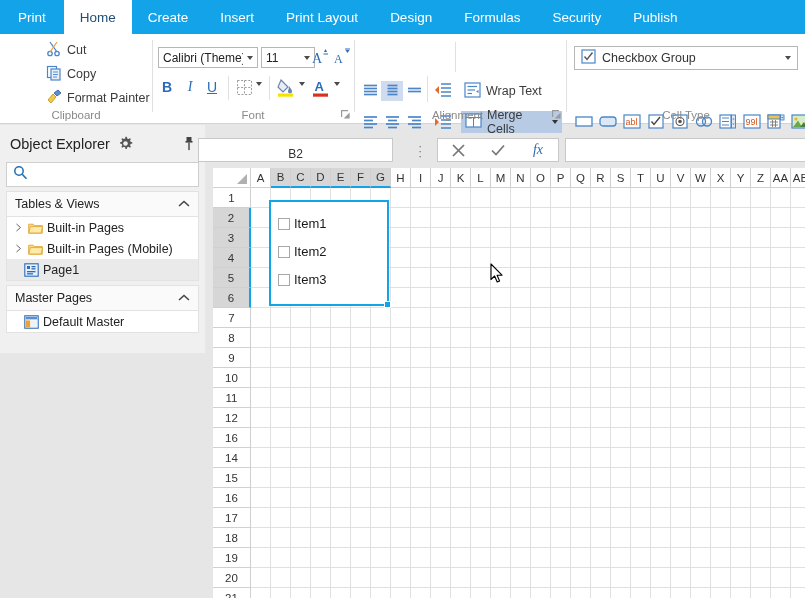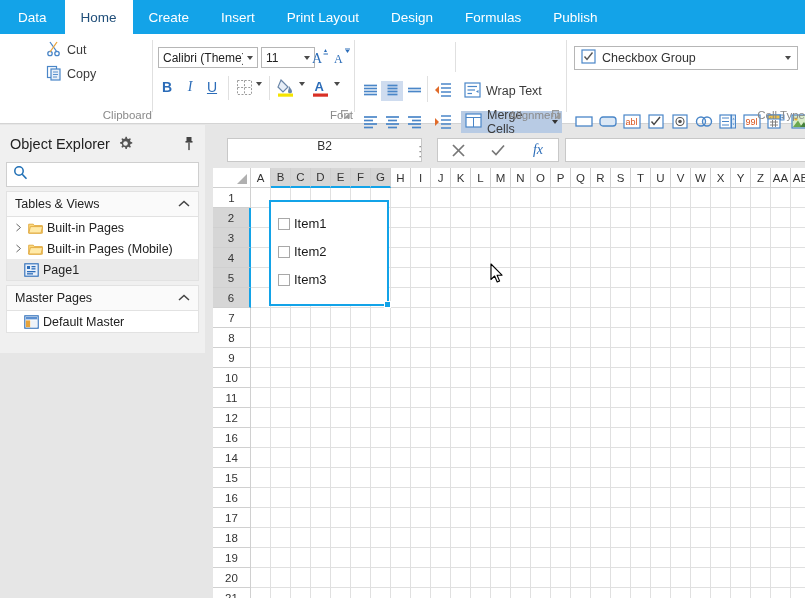--- a/index.html
+++ b/index.html
@@ -30,21 +30,21 @@
   
   .ribbon {
     position: absolute; top: 34px; left: 0; width: 805px; height: 90px;
     background: #ffffff; border-bottom: 1px solid #d4d4d4;
   }
   .ribbon-sep {
     position: absolute; top: 6px; width: 1px; height: 72px; background: #e0e0e0;
   }
   .grouplabel {
     position: absolute; bottom: 2px; font-size: 11.5px; color: #8a8a8a;
-    text-align: right; cursor: default;
+    text-align: center; cursor: default;
   }
   .dialoglauncher {
     position: absolute; bottom: 3px; width: 11px; height: 11px; cursor: pointer;
   }
   .dialoglauncher svg { display:block; }
 
   
   .clip-paste {
     position: absolute; left: 6px; top: 4px; width: 42px; height: 84px;
     display: flex; flex-direction: column; align-items: center;
@@ -127,23 +127,23 @@
   .oe-row {
     height: 21px; display:flex; align-items:center; font-size:12.5px; color:#222;
     padding-left: 6px; gap:4px; cursor:pointer;
   }
   .oe-row.selected { background:#eaeaea; }
   .oe-row .expander { width:10px; display:flex; align-items:center; justify-content:center; }
   .oe-row .ico { width:16px; height:14px; display:flex; align-items:center; justify-content:center; }
 
   
   .namebox {
-    position:absolute; left:227px; top:138px; width:195px; height:24px;
+    position:absolute; left:198px; top:138px; width:195px; height:24px;
     background:#fff; border:1px solid #c8c8c8;
-    display:flex;align-items:flex-start;justify-content:center;
+    display:flex;align-items:flex-end;justify-content:center;
     font-size:12px;color:#333; cursor:text;
   }
   .fb-dots { position:absolute; left:418px; top:143px; font-size:13px; color:#777; letter-spacing:0; cursor:pointer; line-height:8px;}
   .fb-btns {
     position:absolute; left:437px; top:138px; width:122px; height:24px;
     background:#fff; border:1px solid #c8c8c8; display:flex; align-items:center;
     justify-content:space-around;
   }
   .fb-btn { cursor:pointer; display:flex; align-items:center; justify-content:center; width:30px; height:22px;}
   .fb-input {
@@ -195,39 +195,42 @@
   }
   .cursor { position:absolute; z-index:30; pointer-events:none; }
 </style>
 </head>
 <body>
 
 <div id="app">
 
   <div class="tabbar">
     <div class="tab file">
-        <span>Data</span>
+        <span>Print</span>
       </div>
     <div class="tab active">
         <span>Home</span>
       </div>
     <div class="tab">
         <span>Create</span>
       </div>
     <div class="tab">
         <span>Insert</span>
       </div>
     <div class="tab">
         <span>Print Layout</span>
       </div>
     <div class="tab">
         <span>Design</span>
       </div>
     <div class="tab">
         <span>Formulas</span>
+      </div>
+    <div class="tab">
+        <span>Security</span>
       </div>
     <div class="tab">
         <span>Publish</span>
       </div>
   </div>
 
   <div class="ribbon">
 
 
     <div class="clipitem" style="left:46px; top:6px;">
@@ -250,20 +253,29 @@
           <g stroke="#4a86c8" stroke-width="0.9">
               <line x1="7" y1="7" x2="12" y2="7"></line>
               <line x1="7" y1="9.5" x2="12" y2="9.5"></line>
               <line x1="7" y1="12" x2="11" y2="12"></line>
             </g>
         </svg>
       </span>
       <span>Copy</span>
     </div>
 
+    <div class="clipitem" style="left:46px; top:54px;">
+      <span>
+        <svg width="16" height="16" viewBox="0 0 16 16">
+          <path d="M2 11 L7 5 L10 8 L5 14 Z" fill="#f2c94c" stroke="#c9a227" stroke-width="1"></path>
+          <path d="M8 4 L12 1 L15 4 L11 7 Z" fill="#5b8fd0" stroke="#3e6fa8" stroke-width="1"></path>
+        </svg>
+      </span>
+      <span>Format Painter</span>
+    </div>
 
     <div class="grouplabel" style="left:0; width:152px;">Clipboard</div>
     <div class="ribbon-sep" style="left:152px;"></div>
 
     <div class="fontname" style="left:158px; top:13px; width:100px;">
       <span class="txt">Calibri (Theme)</span>
       <span class="ddcaret"></span>
     </div>
     <div class="fontsize" style="left:261px; top:13px; width:54px;">
       <span class="txt">11</span>

